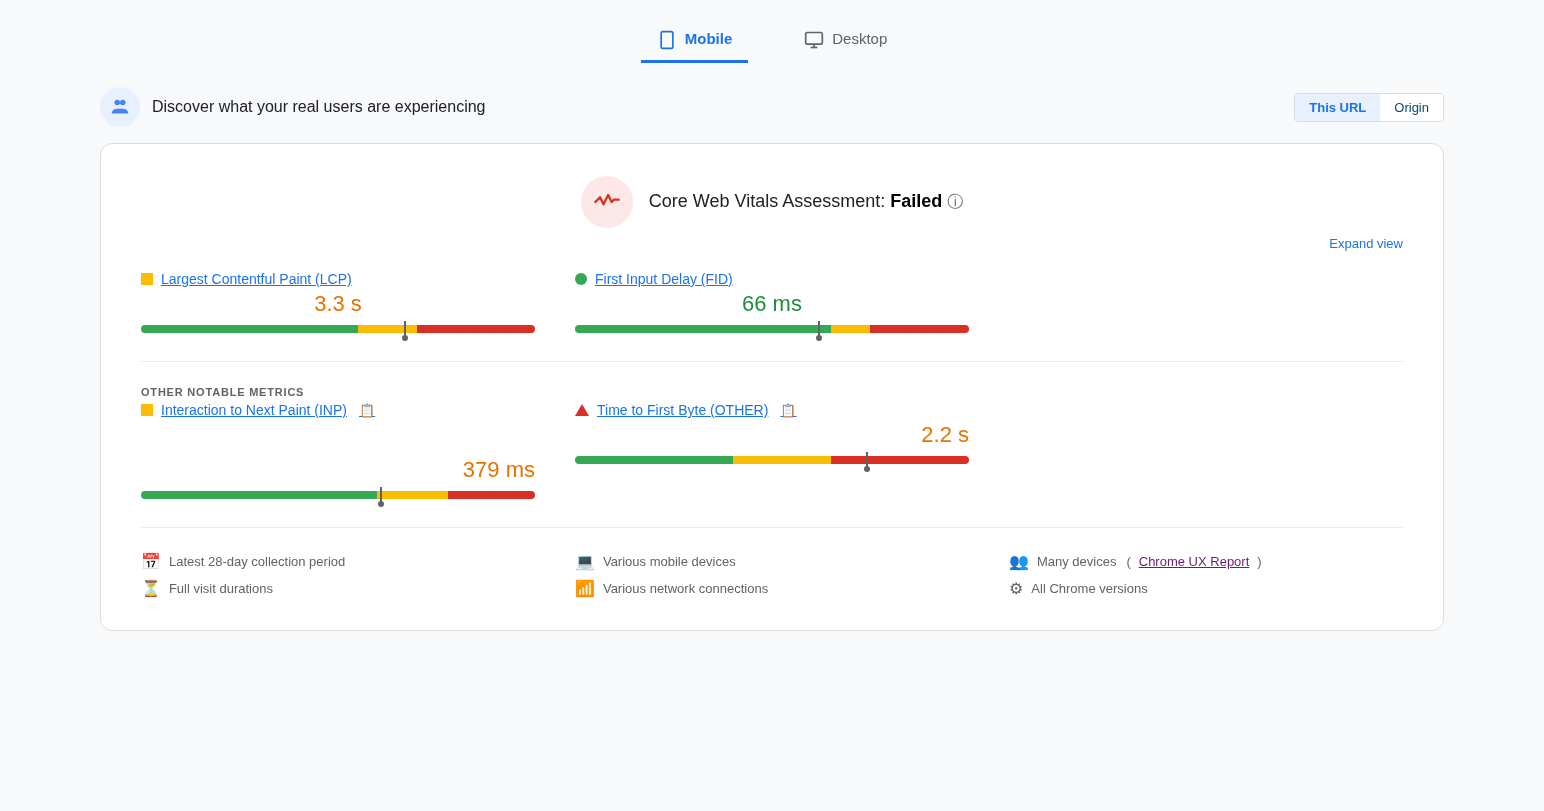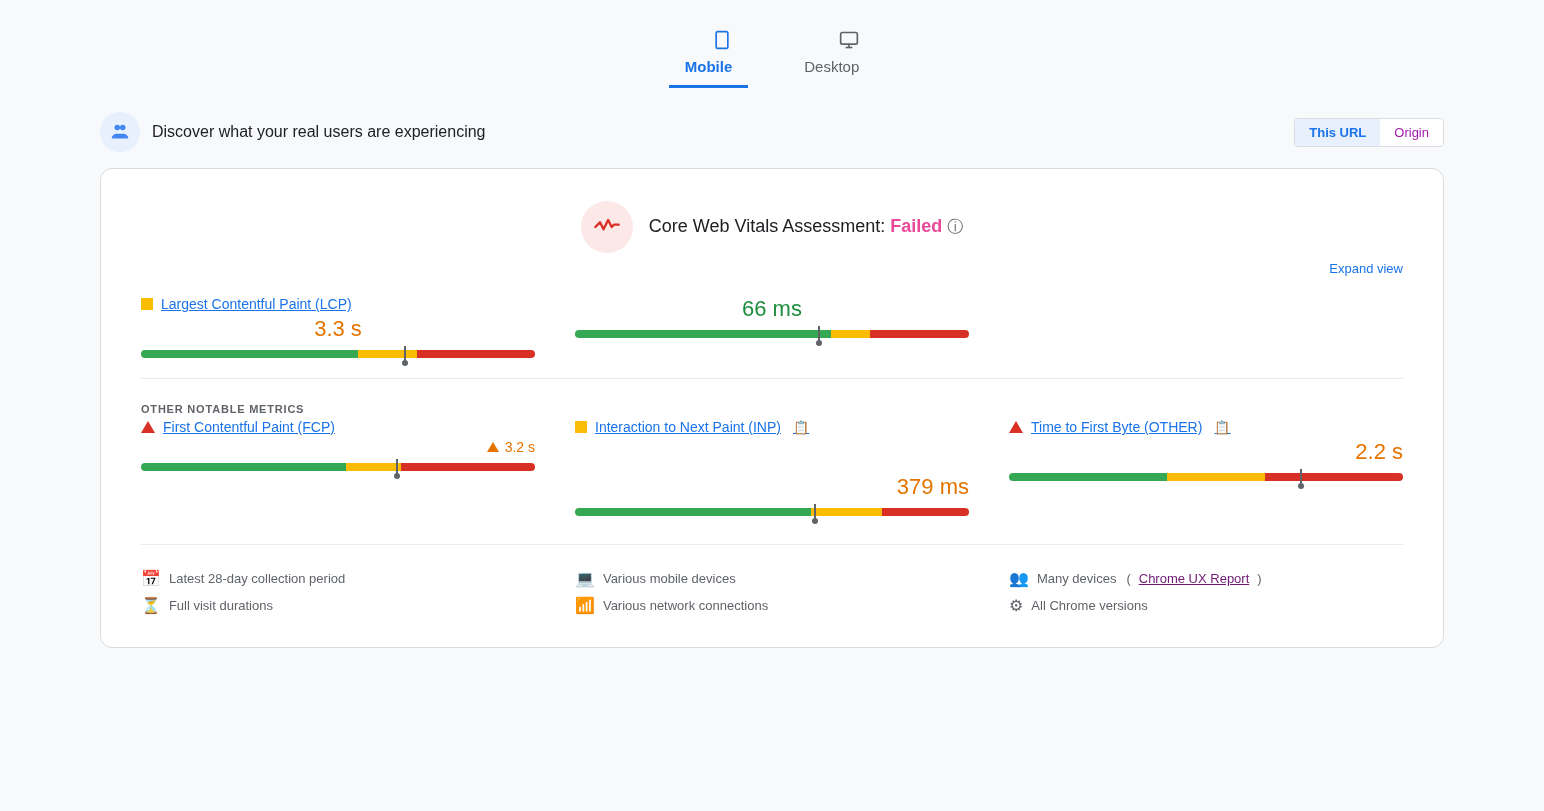--- a/index.html
+++ b/index.html
@@ -19,29 +19,28 @@
     
     .tab-bar {
       display: flex;
       justify-content: center;
       gap: 40px;
       margin-bottom: 24px;
     }
 
     .tab {
       display: flex;
-      align-items: flex-end;
+      align-items: flex-start;
       gap: 8px;
       padding: 10px 16px;
       cursor: pointer;
       font-size: 15px;
       color: #5f6368;
       border-bottom: 3px solid transparent;
       text-decoration: none;
-      flex-direction: column;
     }
 
     .tab.active {
       color: #1a73e8;
       border-bottom: 3px solid #1a73e8;
       font-weight: 600;
     }
 
     .tab-icon {
       width: 20px;
@@ -86,21 +85,21 @@
       border-radius: 4px;
       overflow: hidden;
     }
 
     .url-btn {
       padding: 6px 14px;
       font-size: 13px;
       cursor: pointer;
       background: #fff;
       border: none;
-      color: #a21caf;
+      color: #0c4a6e;
     }
 
     .url-btn.active {
       background: #e8f0fe;
       color: #1a73e8;
       font-weight: 600;
     }
 
     
     .main-card {
@@ -129,21 +128,21 @@
       justify-content: center;
     }
 
     .assessment-title {
       font-size: 18px;
       font-weight: 500;
       color: #202124;
     }
 
     .assessment-title .failed {
-      color: #ec4899;
+      color: #000000;
       font-weight: 600;
     }
 
     .info-icon {
       color: #5f6368;
       font-size: 16px;
       cursor: pointer;
     }
 
     .expand-view {
@@ -152,21 +151,21 @@
       font-size: 13px;
       cursor: pointer;
       margin-bottom: 20px;
     }
 
     
     .metrics-grid {
       display: grid;
       grid-template-columns: 1fr 1fr 1fr;
       gap: 24px 40px;
-      padding-bottom: 20px;
+      padding-bottom: 28px;
       border-bottom: 1px solid #e8eaed;
       margin-bottom: 24px;
     }
 
     .metric-item {
       display: flex;
       flex-direction: column;
       gap: 4px;
     }
 
@@ -395,58 +394,44 @@
           <div class="progress-bar-track">
             <div class="bar-green" style="width:55%"></div>
             <div class="bar-orange" style="width:15%"></div>
             <div class="bar-red" style="width:30%"></div>
           </div>
           <div class="bar-marker" style="left:67%"></div>
         </div>
       </div>
 
       <div class="metric-item">
+        <div class="metric-label">
+          <div class="metric-dot dot-green"></div>
+          <span>First Input Delay (FID)</span>
+        </div>
         <div class="metric-value val-green" style="text-align:center;">
           <span>66 ms</span>
         </div>
         <div class="progress-bar-container">
           <div class="progress-bar-track">
             <div class="bar-green" style="width:65%"></div>
             <div class="bar-orange" style="width:10%"></div>
             <div class="bar-red" style="width:25%"></div>
           </div>
           <div class="bar-marker" style="left:62%"></div>
         </div>
       </div>
 
 
     </div>
 
     <div class="notable-label">OTHER NOTABLE METRICS</div>
 
     <div class="notable-grid">
 
-      <div class="metric-item">
-        <div class="metric-label">
-          <div class="metric-triangle tri-red"></div>
-          <span>First Contentful Paint (FCP)</span>
-        </div>
-        <div class="metric-value-row">
-          <div class="warn-triangle-small"></div>
-          <span class="val-orange">3.2 s</span>
-        </div>
-        <div class="progress-bar-container">
-          <div class="progress-bar-track">
-            <div class="bar-green" style="width:52%"></div>
-            <div class="bar-orange" style="width:14%"></div>
-            <div class="bar-red" style="width:34%"></div>
-          </div>
-          <div class="bar-marker" style="left:65%"></div>
-        </div>
-      </div>
 
       <div class="metric-item">
         <div class="metric-label">
           <div class="metric-square" style="width:12px;height:12px;background:#fbbc04;flex-shrink:0;"></div>
           <span>Interaction to Next Paint (INP)</span>
           <span class="lab-icon" style="color:#1a73e8;font-size:13px;">📋</span>
         </div>
         <div class="metric-value val-orange" style="text-align:right;margin-top:35px;">
           <span>379 ms</span>
         </div>

